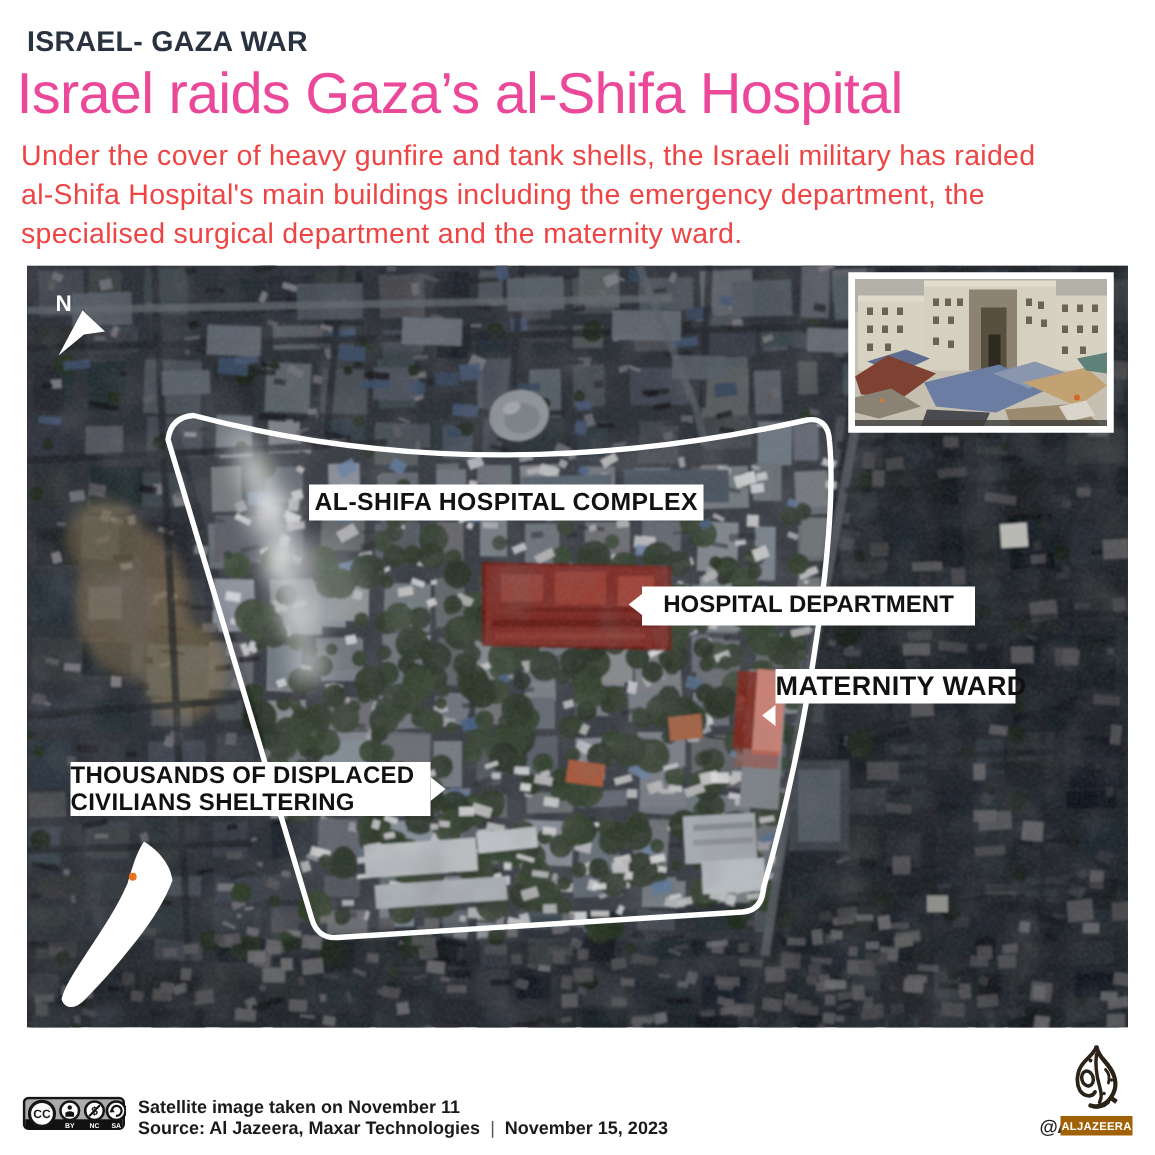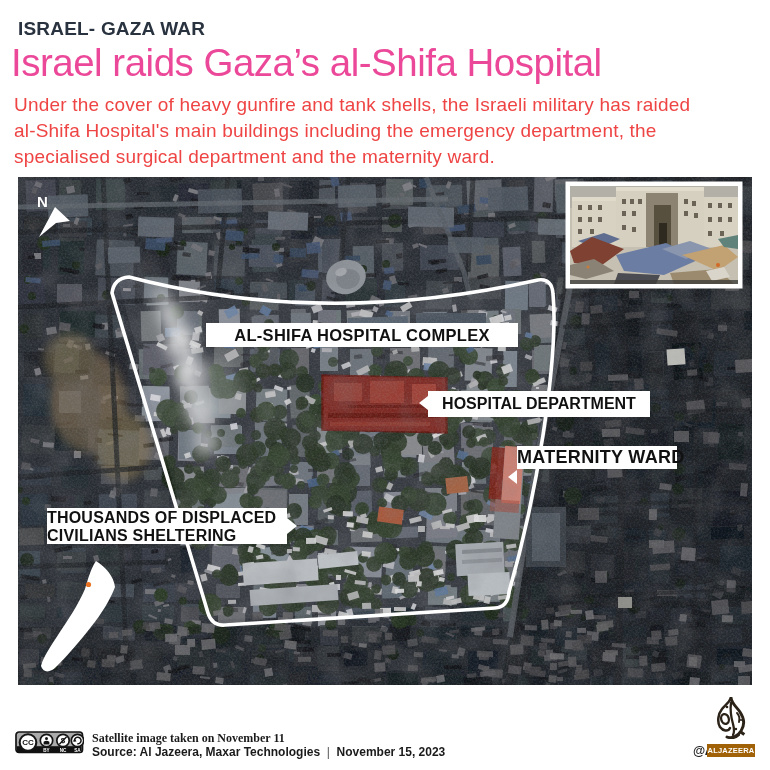--- a/index.html
+++ b/index.html
@@ -3,26 +3,26 @@
 <meta charset="utf-8">
 <style>
   html,body{margin:0;padding:0;width:770px;height:770px;background:#ffffff;overflow:hidden;
     font-family:"Liberation Sans",sans-serif;}
   .abs{position:absolute;}
   #kicker{left:18px;top:18px;font-size:19px;font-weight:bold;color:#29323f;letter-spacing:0.2px;}
   #title{left:11px;top:41px;font-size:38.5px;color:#ec4899;letter-spacing:-0.5px;}
   .bodyline{left:14px;font-size:19px;color:#ef4444;letter-spacing:0.2px;}
   #map{left:18px;top:177px;width:734px;height:508px;}
   .lbl{background:#ffffff;color:#111111;font-weight:bold;white-space:nowrap;}
-  #lbl-complex{left:206px;top:323px;width:312px;height:24px;font-size:16.5px;line-height:24px;text-align:center;letter-spacing:0.3px;}
+  #lbl-complex{left:206px;top:323px;width:263px;height:24px;font-size:16.5px;line-height:24px;text-align:center;letter-spacing:0.3px;}
   #lbl-emerg{left:428px;top:391px;width:222px;height:26px;font-size:16px;line-height:26px;text-align:center;letter-spacing:0px;}
   #lbl-mat{left:517px;top:446px;width:160px;height:23px;font-size:18px;line-height:23px;letter-spacing:0.3px;}
   #lbl-thou{left:47px;top:508px;width:234px;height:35px;font-size:16px;line-height:17.5px;text-align:left;letter-spacing:0.2px;padding-top:1px;padding-right:6px;}
   .tri{width:0;height:0;}
-  #foot1{left:92px;top:731px;font-size:12px;font-weight:bold;color:#1a1a1a;font-family:Liberation Serif, serif;}
+  #foot1{left:92px;top:731px;font-size:12px;font-weight:bold;color:#1a1a1a;}
   #foot2{left:92px;top:745px;font-size:12px;font-weight:bold;color:#1a1a1a;}
   #ajlabs{left:648px;top:744px;font-size:12.5px;letter-spacing:-0.4px;font-weight:bold;color:#1f1f1f;margin-left:45px;}
   #ajbadge{left:707px;top:744px;width:48px;height:13px;background:#a16207;color:#ffffff;font-size:7.5px;font-weight:bold;text-align:center;line-height:13.5px;letter-spacing:0.2px;}
 </style>
 </head>
 <body>
 <div id="kicker" class="abs">ISRAEL- GAZA WAR</div>
 <div id="title" class="abs">Israel raids Gaza’s al-Shifa Hospital</div>
 <div class="abs bodyline" style="top:94px;">Under the cover of heavy gunfire and tank shells, the Israeli military has raided</div>
 <div class="abs bodyline" style="top:120px;">al-Shifa Hospital's main buildings including the emergency department, the</div>

